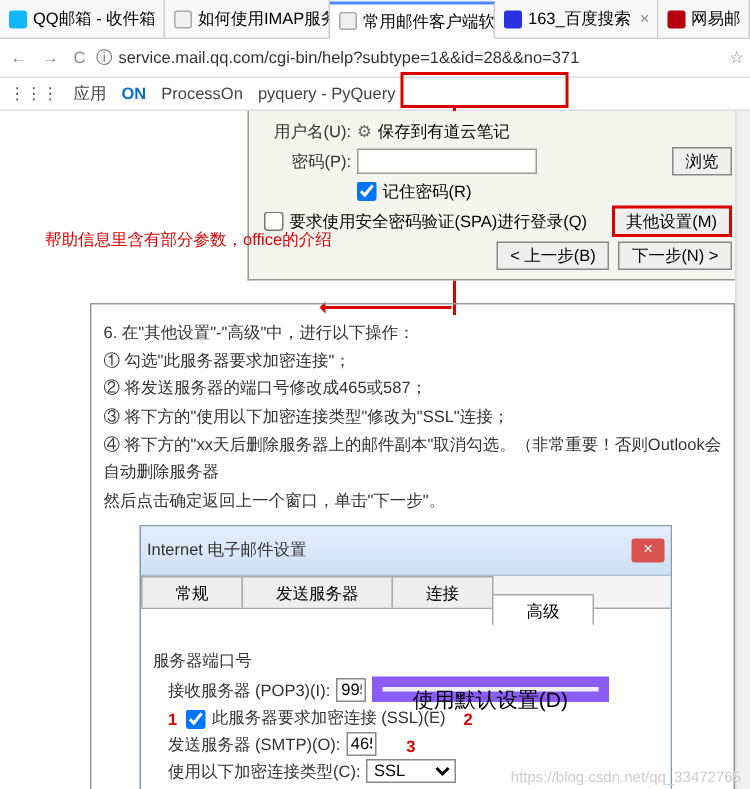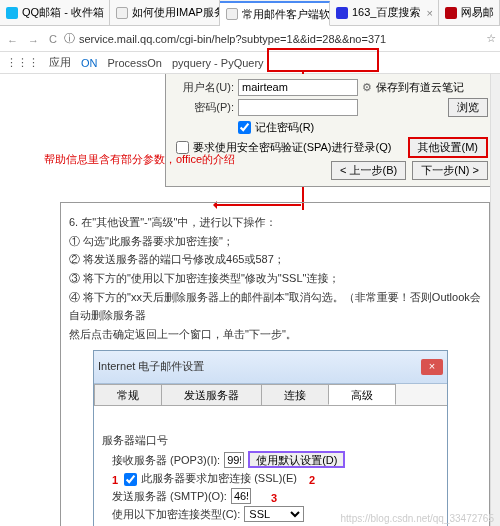--- a/index.html
+++ b/index.html
@@ -23,39 +23,39 @@
 .content{position:relative;height:452px}
 .form-upper{position:absolute;left:165px;top:0;width:330px;border:1px solid #999;border-top:none;background:#f5f5f0;padding:3px 6px 6px}
 .frow{display:flex;align-items:center;height:20px;gap:4px}
 .flabel{width:62px;text-align:right;font-size:11px;color:#333}
 .finput{border:1px solid #999;height:17px;padding:0 3px;font-size:11px;background:#fff}
 .gear-ic{color:#666}
 .chk{margin-left:4px}
 .upper-btns{display:flex;justify-content:flex-end;gap:6px;margin-top:4px}
 .btn-sm{border:1px solid #888;background:#efefef;padding:1px 8px;font-size:11px}
 .btn-sm.red{border:2px solid #d00}
-.redtext{position:absolute;left:44px;top:78px;color:#d00;font-size:11px}
+.redtext{position:absolute;left:30px;top:78px;color:#d00;font-size:11px}
 .redbox{position:absolute;left:267px;top:-26px;width:112px;height:24px;border:2px solid #d00;pointer-events:none}
 .redline1{position:absolute;left:302px;top:-4px;width:2px;height:140px;background:#d00}
 .redarrow{position:absolute;left:215px;top:130px;width:86px;height:2px;background:#d00}
 .redarrow:after{content:'';position:absolute;left:-6px;top:-3px;border:4px solid transparent;border-right-color:#d00}
 .lower{position:absolute;left:60px;top:128px;width:430px;border:1px solid #999;padding:10px 8px}
 .steps{font-size:11px;color:#333;line-height:1.7;margin-bottom:6px}
 .dialog{width:355px;margin:4px 0 0 24px;border:1px solid #7f9db9;background:#f0f0f0}
 .dlg-title{background:linear-gradient(#e4eefb,#cfe0f5);height:22px;display:flex;align-items:center;justify-content:space-between;padding:16px 4px;font-size:11px;color:#333;border-bottom:1px solid #a8bfd8}
 .dlg-close{width:22px;height:16px;background:#d9534f;color:#fff;text-align:center;line-height:15px;border-radius:2px}
 .dlg-tabs{display:flex;height:22px;border-bottom:1px solid #aaa;background:#f5f5f5}
 .dlg-tab{padding:3px 22px;border:1px solid #aaa;border-bottom:none;margin-right:-1px;background:#eee;font-size:11px}
-.dlg-tab.act{background:#fff;border-bottom:1px solid #fff;position:relative;top:0}
+.dlg-tab.act{background:#fff;border-bottom:1px solid #fff;position:relative;top:12px}
 .dlg-body{background:#fff;padding:6px 8px;font-size:11px;color:#333}
 .dlg-sec{font-size:11px;margin:21px 0 2px}
 .dlg-row{display:flex;align-items:flex-end;height:18px;gap:4px;margin-left:10px}
 .dlg-inp{border:1px solid #888;height:16px;width:20px;padding:0 2px;font-size:11px}
 .dlg-sel{border:1px solid #888;height:16px;width:60px;font-size:11px;background:#fff}
-.dlg-btn{border:2px solid #8b5cf6;background:#efefef;padding:0 6px;font-size:11px;height:17px}
+.dlg-btn{border:7px solid #8b5cf6;background:#efefef;padding:0 20px;font-size:14px;height:17px}
 .num-red{color:#d00;font-weight:bold;margin-right:2px}
 .wm{position:absolute;right:6px;bottom:2px;font-size:10px;color:#ccc}
 .scrollhint{position:absolute;right:0;top:0;width:10px;height:452px;background:#f0f0f0;border-left:1px solid #ddd}
 </style>
 </head>
 <body>
 
 <div class="tabs">
   <div class="tab">
       <span class="favicon fav-qq"></span>
@@ -86,34 +86,33 @@
   <span class="nav">→</span>
   <span class="nav">C</span>
   <span class="circ">ⓘ</span>
   <span class="url">service.mail.qq.com/cgi-bin/help?subtype=1&amp;&amp;id=28&amp;&amp;no=371</span>
   <span class="star">☆</span>
 </div>
 
 <div class="bk">
   <span class="apps">⋮⋮⋮</span>
   <span>应用</span>
-  <span style="color:#0a6bcb;font-weight:normal">ON</span>
+  <span style="color:#0a6bcb;font-weight:bold">ON</span>
   <span>ProcessOn</span>
   <span>pyquery - PyQuery</span>
 </div>
 
 <div class="content">
   <div class="redbox"></div>
   <div class="redline1"></div>
   <div class="redarrow"></div>
 
   <div class="form-upper">
     <div class="frow">
       <span class="flabel">用户名(U):</span>
-      <input class="finput" style="width: 120px;" value="mairteam">
       <span class="gear-ic">⚙</span>
       <span>保存到有道云笔记</span>
     </div>
     <div class="frow">
       <span class="flabel">密码(P):</span>
       <input class="finput" style="width: 120px;" type="password">
       <button class="btn-sm" style="margin-left:auto">浏览</button>
     </div>
     <div class="frow" style="margin-left:66px">
       <input type="checkbox" checked="" style="">

